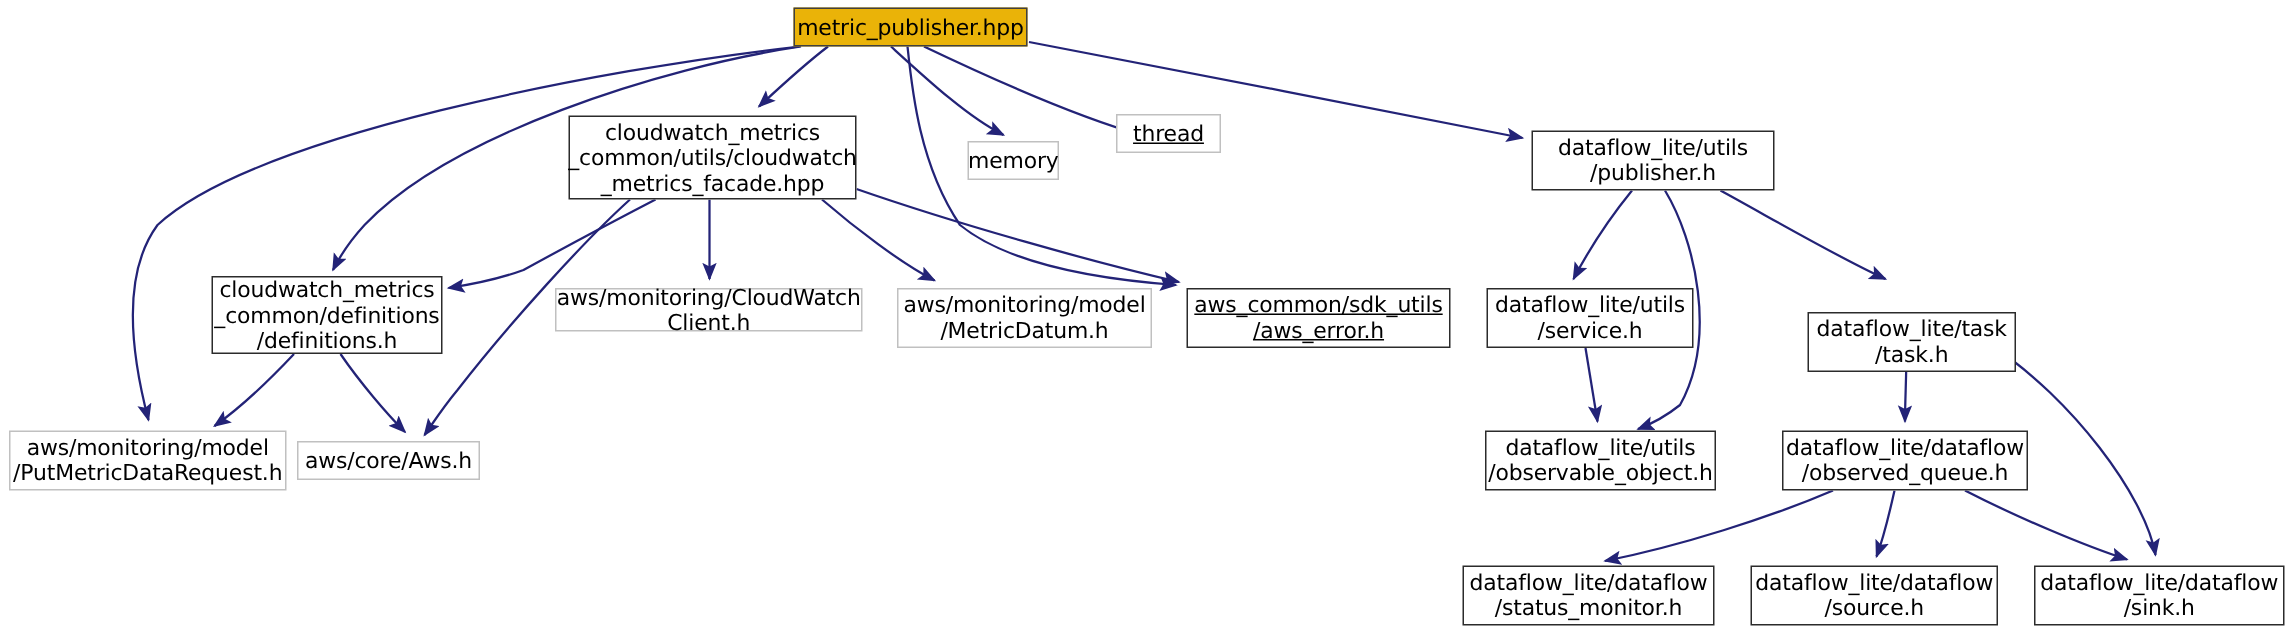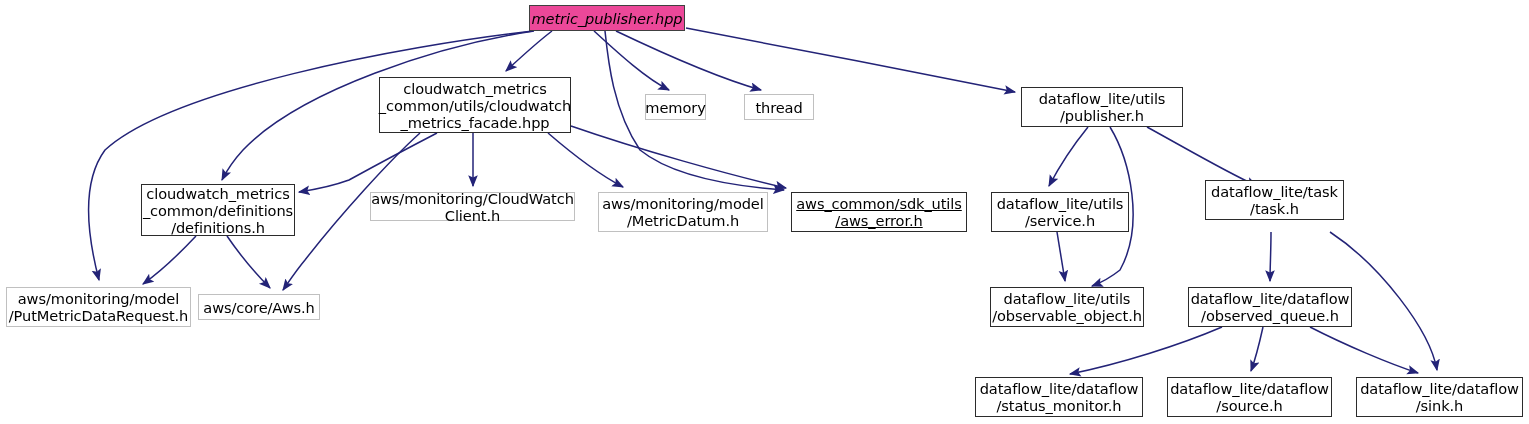--- a/index.html
+++ b/index.html
@@ -35,23 +35,22 @@
     color: #000000;
     background: #ffffff;
     border: 1px solid #c0c0c0;
     white-space: pre;
     letter-spacing: -0.1px;
   }
   .node.strong {
     border: 1.4px solid #2b2b2b;
   }
   .node.root {
-    background: #ec4899;
+    background: #eab308;
     border: 1.4px solid #404040;
-    font-style: italic;
   }
 </style>
 </head>
 <body>
 
 <div id="graph">
   <svg id="edge-layer" viewBox="0 0 1529 424" width="1529" height="424">
     <defs>
       <marker id="arrowhead" markerWidth="9" markerHeight="9" refX="7.2" refY="3.2" orient="auto" markerUnits="strokeWidth">
         <path d="M 0,0 L 8,3.2 L 0,6.4 L 1.6,3.2 z" fill="#232377"></path>
@@ -82,35 +81,35 @@
         <path d="M 1263,327 C 1259,345 1254,363 1251,371" fill="none" stroke="#232377" stroke-width="1.5" marker-end="url(#arrowhead)"></path>
         <path d="M 1310,327 C 1345,345 1390,364 1418,373" fill="none" stroke="#232377" stroke-width="1.5" marker-end="url(#arrowhead)"></path>
       </g>
   </svg>
   <div id="nodes">
       <div class="node root" style="left: 529px; top: 5px; width: 156px; height: 26px;">metric_publisher.hpp</div>
       <div class="node strong" style="left: 379px; top: 77px; width: 192px; height: 56px;">cloudwatch_metrics
 _common/utils/cloudwatch
 _metrics_facade.hpp</div>
       <div class="node weak" style="left: 645px; top: 94px; width: 61px; height: 26px;">memory</div>
-      <div class="node weak" style="left: 744px; top: 94px; width: 70px; height: 26px;">thread</div>
+      <div class="node weak" style="left: 744px; top: 76px; width: 70px; height: 26px; text-decoration: underline;">thread</div>
       <div class="node strong" style="left: 1021px; top: 87px; width: 162px; height: 40px;">dataflow_lite/utils
 /publisher.h</div>
       <div class="node strong" style="left: 141px; top: 184px; width: 154px; height: 52px;">cloudwatch_metrics
 _common/definitions
 /definitions.h</div>
       <div class="node weak" style="left: 370px; top: 192px; width: 205px; height: 29px;">aws/monitoring/CloudWatch
 Client.h</div>
       <div class="node weak" style="left: 598px; top: 192px; width: 170px; height: 40px;">aws/monitoring/model
 /MetricDatum.h</div>
       <div class="node strong" style="left: 791px; top: 192px; width: 176px; height: 40px; text-decoration: underline;">aws_common/sdk_utils
 /aws_error.h</div>
       <div class="node strong" style="left: 991px; top: 192px; width: 138px; height: 40px;">dataflow_lite/utils
 /service.h</div>
-      <div class="node strong" style="left: 1205px; top: 180px; width: 139px; height: 40px;">dataflow_lite/task
+      <div class="node strong" style="left: 1205px; top: 208px; width: 139px; height: 40px;">dataflow_lite/task
 /task.h</div>
       <div class="node weak" style="left: 6px; top: 287px; width: 185px; height: 40px;">aws/monitoring/model
 /PutMetricDataRequest.h</div>
       <div class="node weak" style="left: 198px; top: 294px; width: 122px; height: 26px;">aws/core/Aws.h</div>
       <div class="node strong" style="left: 990px; top: 287px; width: 154px; height: 40px;">dataflow_lite/utils
 /observable_object.h</div>
       <div class="node strong" style="left: 1188px; top: 287px; width: 164px; height: 40px;">dataflow_lite/dataflow
 /observed_queue.h</div>
       <div class="node strong" style="left: 975px; top: 377px; width: 168px; height: 40px;">dataflow_lite/dataflow
 /status_monitor.h</div>

